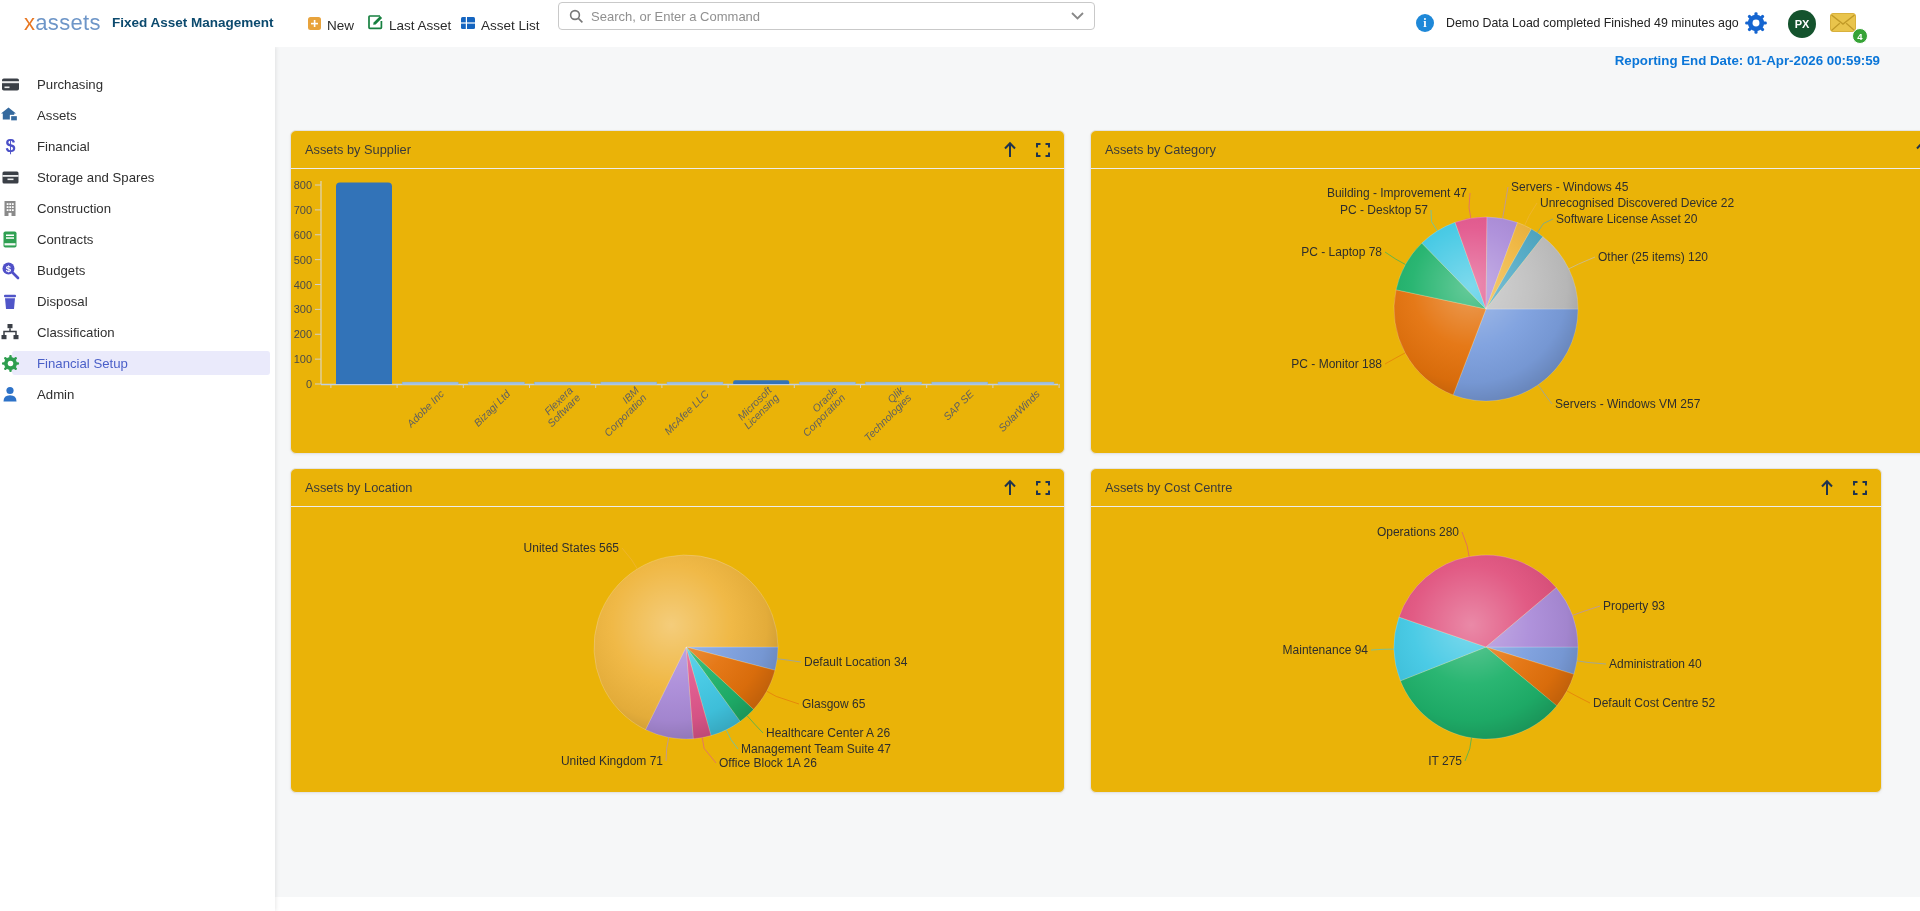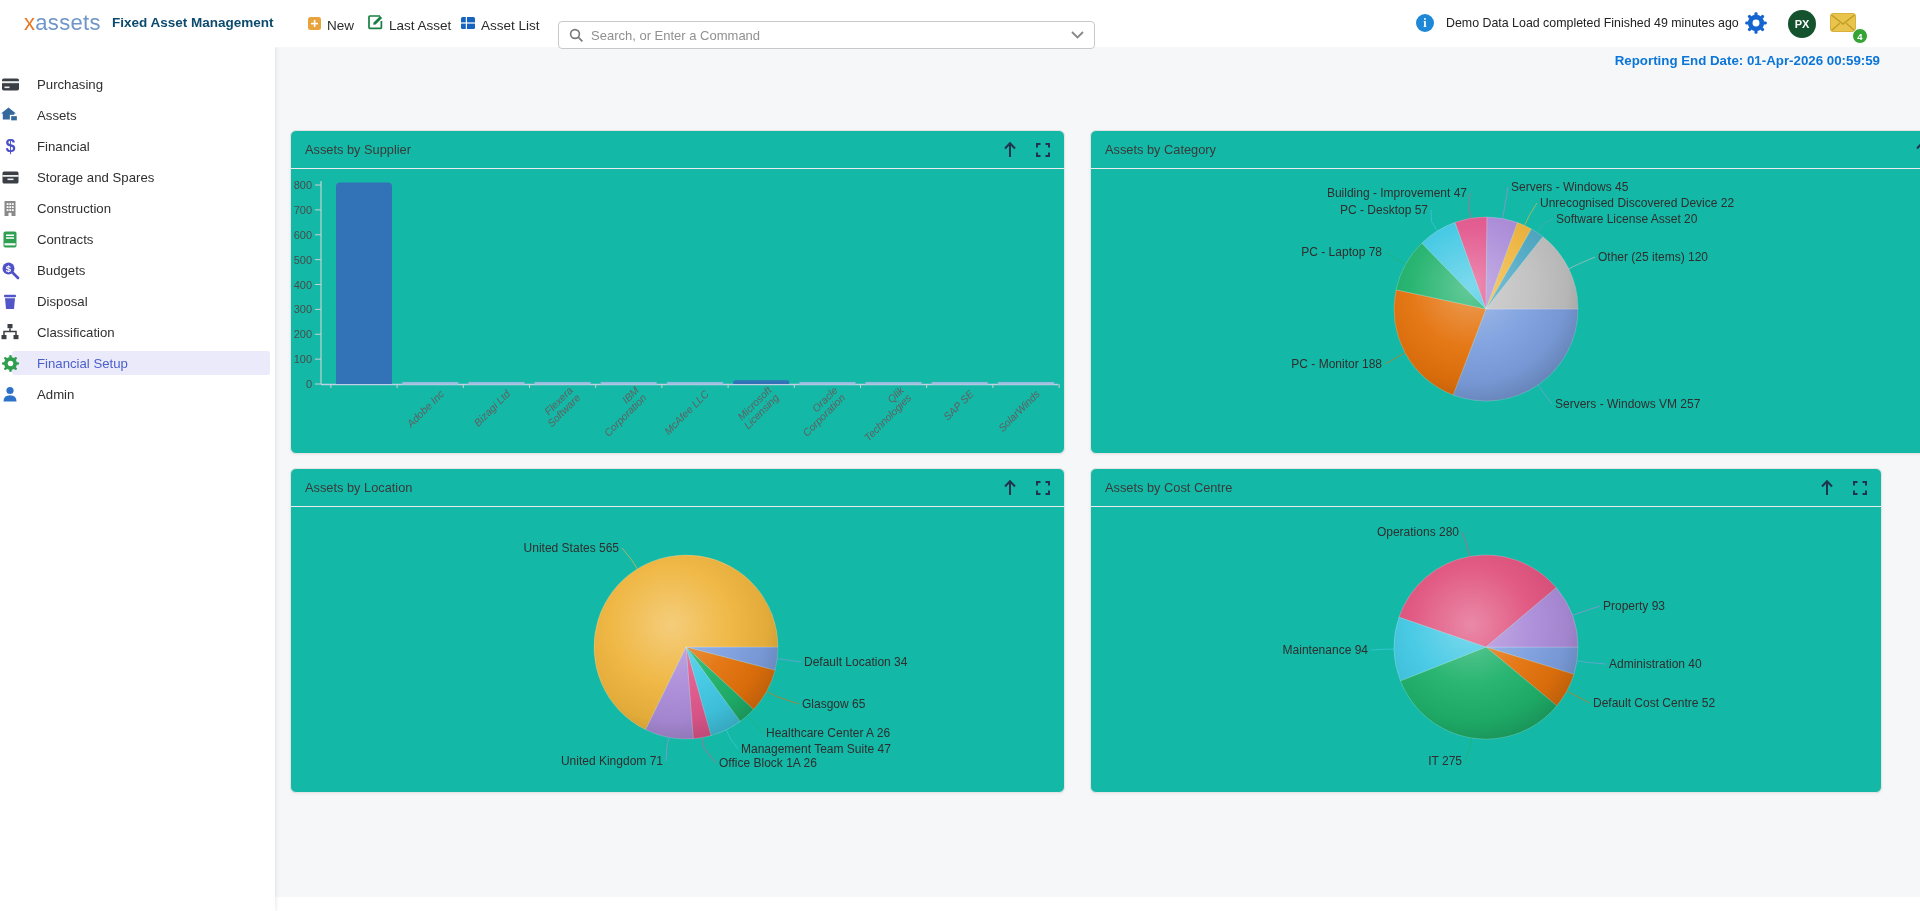--- a/index.html
+++ b/index.html
@@ -6,21 +6,21 @@
 html,body{width:1920px;height:911px;font-family:"Liberation Sans",sans-serif;background:#fff;overflow:hidden;position:relative}
 .topbar{position:absolute;left:0;top:0;width:1764px;height:47px;background:#fff;z-index:10}
 .logo{position:absolute;left:24px;top:10px;font-size:22px;letter-spacing:.3px}
 .logo .x{color:#E87722}
 .logo .rest{color:#6E96C8}
 .app-title{position:absolute;left:112px;top:15px;font-size:13.5px;font-weight:700;color:#0c4a6e}
 .tb-btn{position:absolute;top:13px;display:flex;align-items:flex-end;gap:6px;font-size:13.5px;font-weight:400;color:#2b2b2b;cursor:pointer;height:20px}
 #btn-new{left:308px}
 #btn-last{left:368px}
 #btn-list{left:461px}
-.search{position:absolute;left:558px;top:21px;width:537px;height:28px;border:1px solid #c9c9c9;border-radius:4px;background:#fff;display:flex;align-items:center;padding:0 10px;gap:7px}
+.search{position:absolute;left:558px;top:2px;width:537px;height:28px;border:1px solid #c9c9c9;border-radius:4px;background:#fff;display:flex;align-items:center;padding:0 10px;gap:7px}
 .search input{border:none;outline:none;flex:1;font-size:13px;color:#333;font-family:inherit;background:transparent}
 .search input::placeholder{color:#909090}
 .info-icon{position:absolute;left:1416px;top:14px;width:18px;height:18px;border-radius:50%;background:#1E88D8;color:#fff;font-size:12px;font-weight:700;display:flex;align-items:center;justify-content:center;font-family:"Liberation Serif",serif}
 .status-msg{position:absolute;left:1446px;top:16px;font-size:12.4px;color:#222}
 .gear-btn{position:absolute;left:1744px;top:11px;cursor:pointer}
 .avatar{position:absolute;left:1788px;top:10px;width:28px;height:28px;border-radius:50%;background:#14532d;color:#fff;font-size:11px;font-weight:700;display:flex;align-items:center;justify-content:center;cursor:pointer}
 .mail{position:absolute;left:1830px;top:13px;cursor:pointer}
 .badge{position:absolute;left:1852px;top:28px;width:16px;height:16px;border-radius:50%;background:#36A336;border:1.5px solid #fff;color:#fff;font-size:9.5px;font-weight:700;display:flex;align-items:center;justify-content:center}
 .sidebar{position:absolute;left:0;top:47px;width:275px;height:864px;background:#fff;z-index:6;box-shadow:1px 0 4px rgba(0,0,0,.09)}
 .side-list{padding-top:25px}
@@ -29,21 +29,21 @@
 .side-item.active .hl{display:block;position:absolute;left:12px;right:5px;top:0;bottom:0;background:#EAEAFB;border-radius:3px;z-index:0}
 .side-item .ico{position:relative;z-index:1;width:20px;height:20px;display:flex;align-items:center;justify-content:center}
 .side-item .lbl{position:relative;z-index:1;margin-left:17px;font-size:13.2px;color:#2f2f2f}
 .side-item.active .lbl{color:#4A5FC8}
 .content{position:absolute;left:275px;top:47px;width:1645px;height:864px;background:#fff}
 .content-gray{position:absolute;left:0;top:0;width:1645px;height:850px;background:#F6F7F8}
 .reporting{position:absolute;right:40px;top:6px;font-size:13.3px;font-weight:700;color:#0B76D8}
 .tabs{position:absolute;left:28px;top:54px;display:flex}
 .tab{font-size:13px;color:#5f6368;padding-bottom:10px;margin-right:34px;cursor:pointer;border-bottom:2.5px solid transparent}
 .tab.active{color:#1b1b1b;border-bottom-color:#1b1b1b}
-.card{position:absolute;background:#14b8a6;border:1px solid #E4E4E4;border-radius:6px;box-shadow:0 1px 3px rgba(0,0,0,.05)}
+.card{position:absolute;background:#eab308;border:1px solid #E4E4E4;border-radius:6px;box-shadow:0 1px 3px rgba(0,0,0,.05)}
 #card0{left:15px;top:83px;width:775px;height:324px}
 #card1{left:815px;top:83px;width:887px;height:324px}
 #card2{left:15px;top:421px;width:775px;height:325px}
 #card3{left:815px;top:421px;width:792px;height:325px}
 .card-header{height:38px;border-bottom:1px solid #ECECEC;display:flex;align-items:center;padding:0 14px}
 .card-title{font-size:12.8px;color:#3a3a3a}
 .card-icons{margin-left:auto;display:flex;gap:19px;align-items:center}
 .card-icons span{cursor:pointer;display:flex}
 .chart{position:absolute;left:0;top:38px}
 </style>

